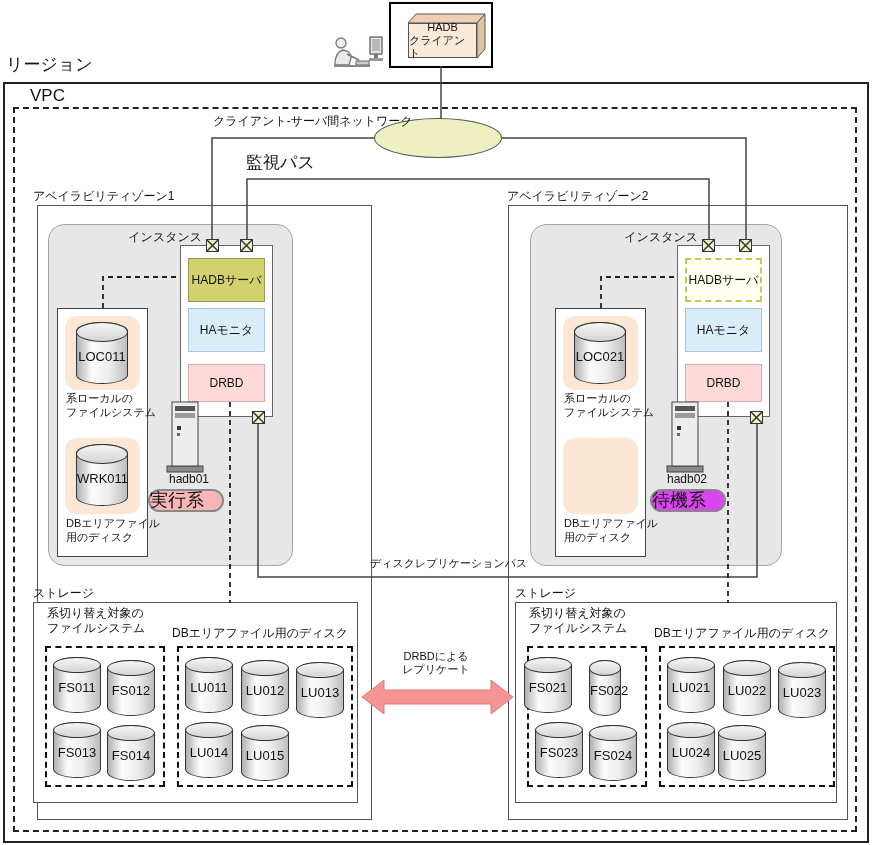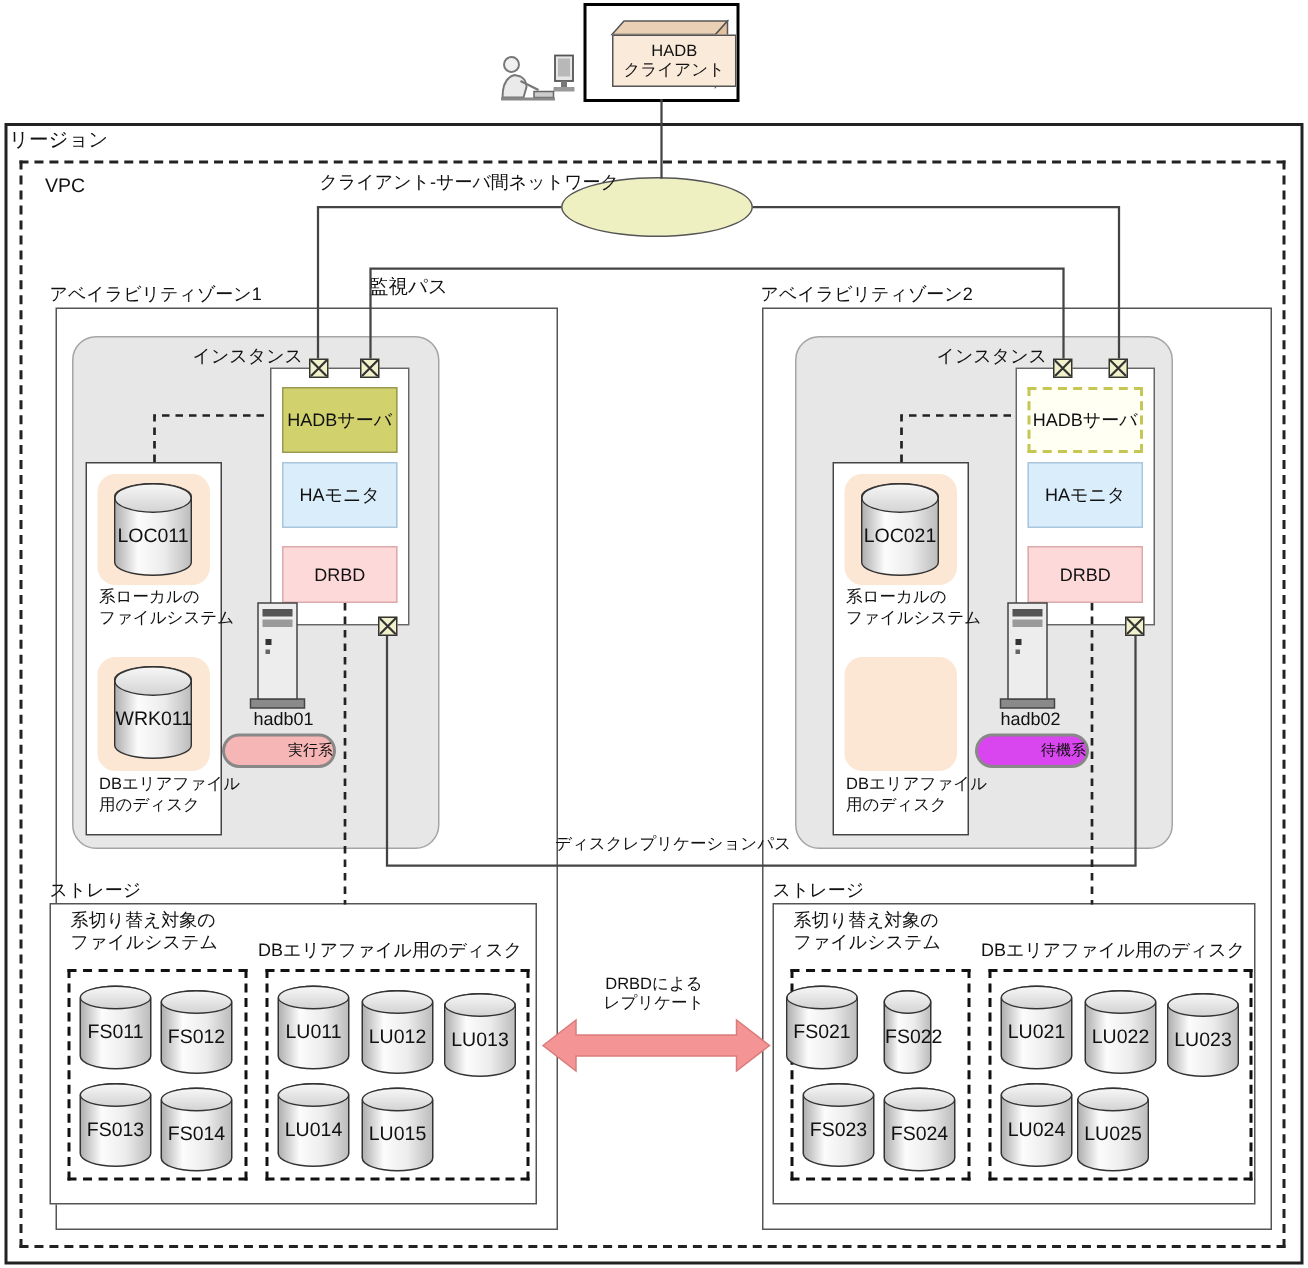--- a/index.html
+++ b/index.html
@@ -5,32 +5,32 @@
   html,body { margin:0; padding:0; background:#fff; }
   * { box-sizing:border-box; }
   .canvas {
     position:relative; width:872px; height:845px; background:#fff;
     font-family:"Liberation Sans","DejaVu Sans",sans-serif; color:#111;
   }
   .abs { position:absolute; }
   .lbl { position:absolute; white-space:nowrap; color:#111; }
   .f11 { font-size:11px; line-height:13px; }
   .f12 { font-size:12px; line-height:14px; }
-  .f13 { font-size:13px; line-height:15px;margin-top:28px; }
+  .f13 { font-size:17px; line-height:15px; }
   .center { text-align:center; }
 
   .overlay { position:absolute; left:0; top:0; width:872px; height:845px; z-index:10; pointer-events:none; }
   .ln   { fill:none; stroke:#444; stroke-width:1.5; }
   .dash { fill:none; stroke:#222; stroke-width:1.8; stroke-dasharray:5 4; }
 
   .region-box  { position:absolute; left:3px; top:82px; width:866px; height:761px; border:2px solid #222; }
   .vpc-box     { position:absolute; left:13px; top:107px; width:844px; height:725px; border:2px dashed #222; }
 
   .client-frame { position:absolute; left:389px; top:2px; width:104px; height:66px; border:2.5px solid #000; background:#fff; }
-  .client-front { position:absolute; left:408px; top:23px; width:83px; height:35px; background:#f9ead9; border:1px solid #555;
+  .client-front { position:absolute; left:408px; top:23px; width:69px; height:35px; background:#f9ead9; border:1px solid #555;
                   display:flex; flex-direction:column; align-items:center; justify-content:center; font-size:11px; line-height:13px; z-index:2; }
 
   .az-box   { position:absolute; border:1px solid #555; background:#fff; }
   .gray-box { position:absolute; background:#e7e7e7; border:1.5px solid #a5a5a5; border-radius:16px; }
   .inst-frame { position:absolute; width:93px; height:172px; background:#fff; border:1.5px solid #666; }
   .stack-box { position:absolute; width:77px; display:flex; align-items:center; justify-content:center; font-size:12px; }
   .hadb-active  { height:44px; background:#d1d16e; border:1px solid #9a9a55; }
   .hadb-standby { height:44px; background:#fffff4; border:2px dashed #c6c654; }
   .ha-box   { height:44px; background:#d9edfb; border:1px solid #a9c6dd; }
   .drbd-box { height:38px; background:#fdd9d9; border:1px solid #dcaaaa; }
@@ -46,21 +46,21 @@
   .cyl::before { content:""; position:absolute; left:-1px; right:-1px; top:-1px; border:1px solid #333; border-radius:50%;
                  background:linear-gradient(180deg,#f6f6f6,#d4d4d4); }
   .cyl.big::before   { height:18px; }
   .cyl.small::before { height:14px; }
   .cyl-label { position:absolute; left:0; right:0; text-align:center; font-size:13px; z-index:2; }
   .cyl.big  .cyl-label { top:26px; }
   .cyl.small.cyl  { }
   .cyl.small .cyl-label { top:22px; }
 
   .pill { position:absolute; width:76px; height:23px; border:2px solid #888; border-radius:12px;
-          text-align:right; font-size:10px; line-height:19px; z-index:11; }
+          text-align:left; font-size:18px; line-height:19px; z-index:11; }
   .pill-active  { background:#f7b6b6; }
   .pill-standby { background:#d946ef; }
 
   .storage-box { position:absolute; background:#fff; border:1px solid #555; }
   .dash-group  { position:absolute; border:2px dashed #111; }
 
   .icon-svg { position:absolute; }
 </style>
 </head>
 <body>

